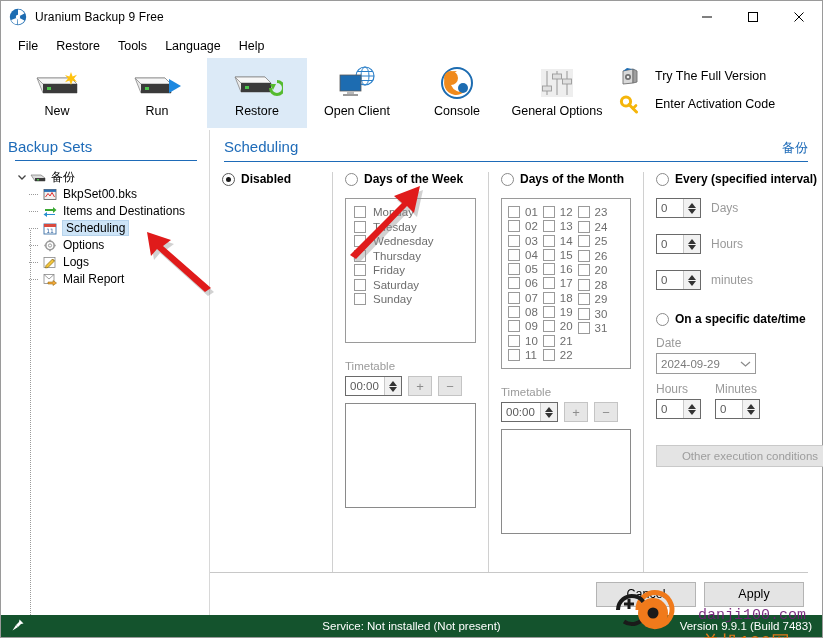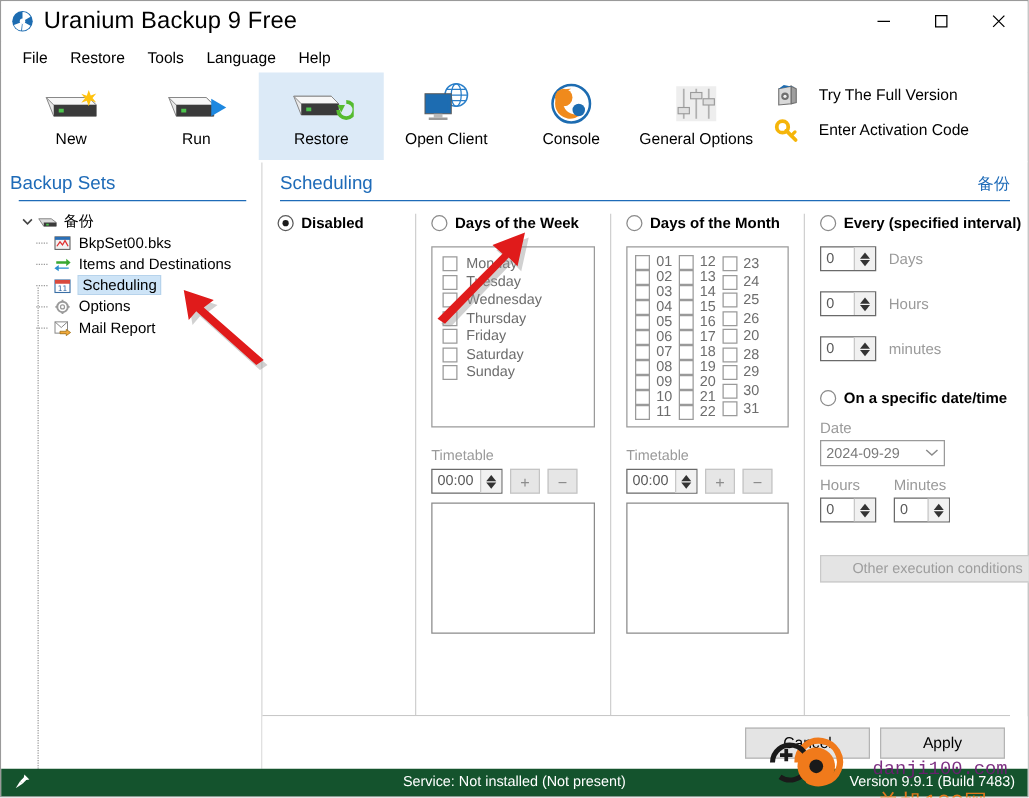--- a/index.html
+++ b/index.html
@@ -28,21 +28,21 @@
     display: flex; align-items: center;
     background: #ffffff;
     position: relative;
   }
   .app-icon {
     width: 18px; height: 18px; margin-left: 8px; margin-right: 8px;
     flex: 0 0 18px;
     position: relative;
   }
   .title-text {
-    font-size: 19px; color: #000; letter-spacing: 0.1px;
+    font-size: 12px; color: #000; letter-spacing: 0.1px;
   }
   .win-controls { margin-left: auto; display: flex; height: 32px; }
   .win-btn {
     width: 46px; height: 31px;
     display: flex; align-items: center; justify-content: center;
   }
   .win-btn svg { display: block; }
 
   
   .menubar {
@@ -193,21 +193,21 @@
   .week-list { height: 145px; padding: 6px 8px; }
   .cbrow {
     display: flex; align-items: center;
     gap: 7px; height: 14.5px;
     color: #6d6d6d; font-size: 11.5px;
   }
   .cb {
     width: 12px; height: 12px; flex: 0 0 12px;
     border: 1px solid #9a9a9a; background: #fff;
   }
-  .month-list { height: 145px; padding: 6px 6px; display: flex; gap: 5px; }
+  .month-list { height: 171px; padding: 6px 6px; display: flex; gap: 5px; }
   .month-col { display: flex; flex-direction: column; }
   .month-col .cbrow { gap: 5px; }
   .month-col .num { color: #6d6d6d; font-size: 11.5px; }
 
   .timetable-label {
     color: #9a9a9a; font-size: 11.5px;
     margin-top: 17px; margin-bottom: 4px;
   }
   .tt-controls { display: flex; align-items: center; gap: 6px; }
   .spin {
@@ -540,20 +540,31 @@
           <div class="tree-ico">
             <svg width="14" height="13" viewBox="0 0 14 13">
               <circle cx="7" cy="6.5" r="4.2" fill="none" stroke="#9a9a9a" stroke-width="1.6"></circle>
               <circle cx="7" cy="6.5" r="1.6" fill="none" stroke="#9a9a9a" stroke-width="1"></circle>
               <path d="M7 0.8 V2.3 M7 10.7 V12.2 M1.3 6.5 H2.8 M11.2 6.5 H12.7" stroke="#9a9a9a" stroke-width="1.5"></path>
             </svg>
           </div>
           <div class="tree-label">Options</div>
         </div>
 
+        <div class="tree-row tree-child">
+          <div class="dash"></div>
+          <div class="tree-ico">
+            <svg width="14" height="13" viewBox="0 0 14 13">
+              <rect x="1" y="1.5" width="11" height="10" fill="#fff" stroke="#888" stroke-width="0.8"></rect>
+              <path d="M3 9.5 L9.5 3 L11.5 5 L5 11.5 L2.5 12 Z" fill="#f2c43a" stroke="#8a6d1a" stroke-width="0.7"></path>
+              <path d="M9.5 3 L11.5 5" stroke="#8a6d1a" stroke-width="0.7"></path>
+            </svg>
+          </div>
+          <div class="tree-label">Logs</div>
+        </div>
 
         <div class="tree-row tree-child">
           <div class="dash"></div>
           <div class="tree-ico">
             <svg width="14" height="13" viewBox="0 0 14 13">
               <rect x="1" y="1.5" width="10" height="9" fill="#fff" stroke="#888" stroke-width="0.8"></rect>
               <path d="M1 1.5 L6 6 L11 1.5" fill="none" stroke="#888" stroke-width="0.8"></path>
               <path d="M5 9 H10 L10 7.5 L13.5 10 L10 12.5 L10 11 H5 Z" fill="#f2a93a" stroke="#9a6b12" stroke-width="0.6"></path>
             </svg>
           </div>

